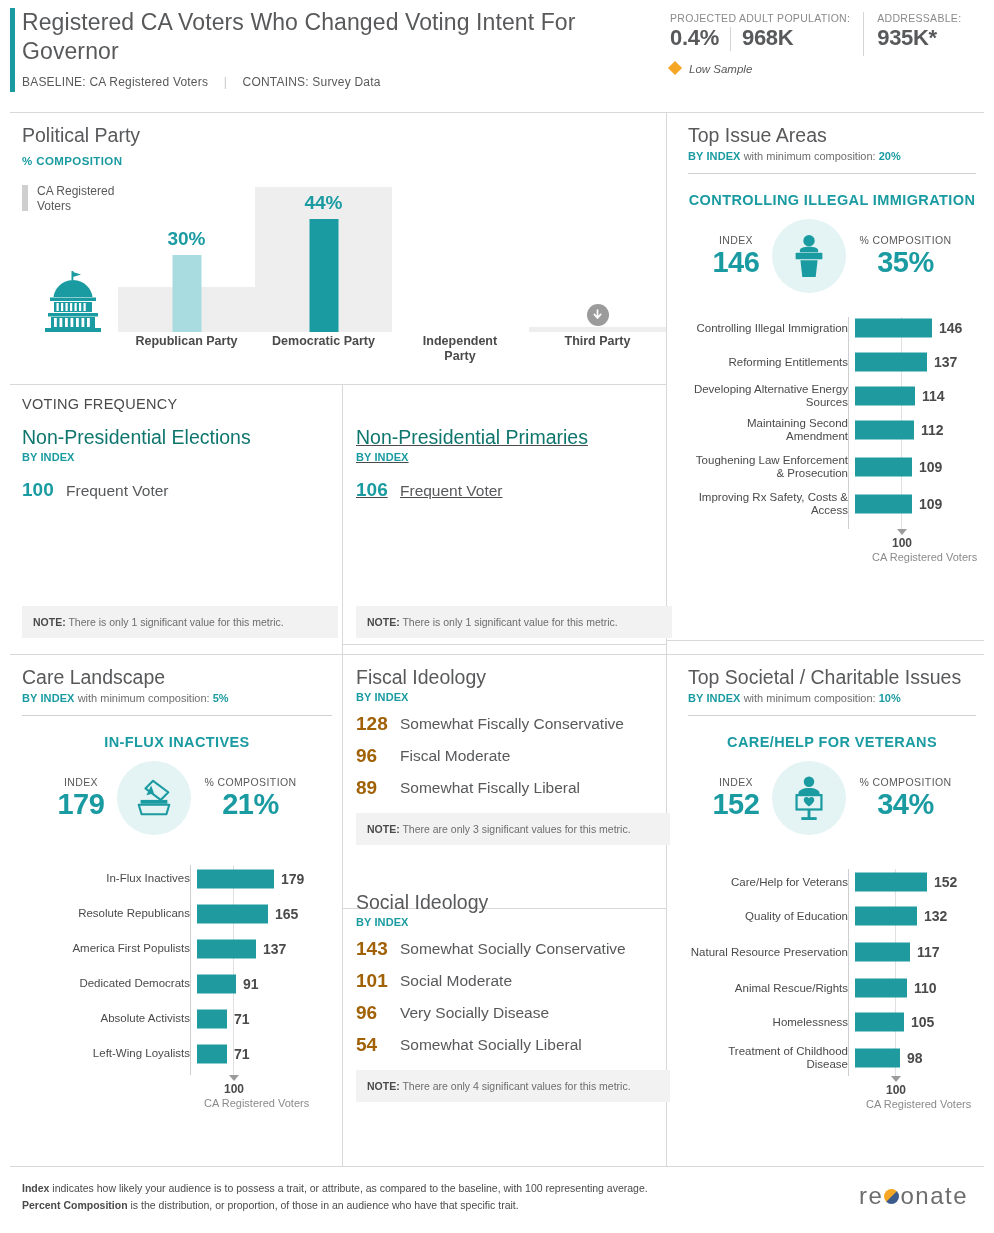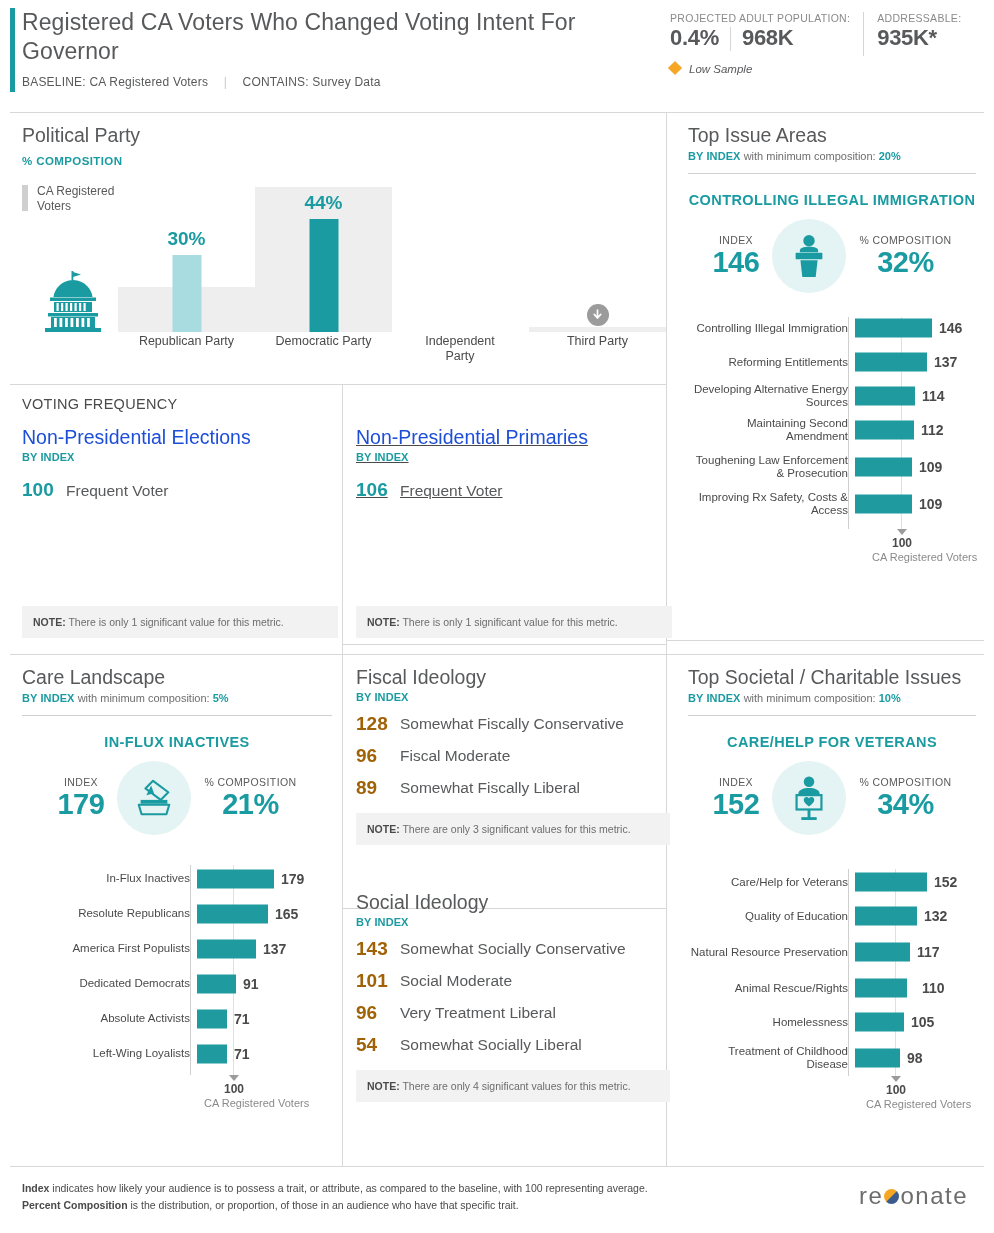--- a/index.html
+++ b/index.html
@@ -49,27 +49,27 @@
   .pp-icon{position:absolute;left:18px;bottom:32px;width:66px;height:62px;}
   .pp-plot{position:absolute;left:96px;bottom:32px;width:548px;height:155px;}
   .pp-col{position:absolute;bottom:0;width:137px;height:155px;}
   .pp-base{position:absolute;bottom:0;left:0;width:100%;background:#eeeeee;}
   .pp-bar{position:absolute;bottom:0;left:50%;transform:translateX(-50%);width:29px;}
   .pp-val{position:absolute;left:50%;transform:translateX(-50%);font-size:19px;font-weight:700;color:#1a9ba1;white-space:nowrap;}
   .pp-arrow{position:absolute;left:50%;transform:translateX(-50%);width:22px;height:22px;border-radius:50%;background:#9b9b9b;
             display:flex;align-items:center;justify-content:center;}
   .pp-arrow svg{display:block;}
   .pp-labels{position:absolute;left:96px;bottom:0;width:548px;height:30px;}
-  .pp-lab{position:absolute;width:137px;text-align:center;font-size:12.5px;font-weight:400;color:#4a4a4a;line-height:15px;top:0;}
+  .pp-lab{position:absolute;width:137px;text-align:center;font-size:12.5px;font-weight:700;color:#4a4a4a;line-height:15px;top:0;}
 
   
   #votefreq{position:absolute;left:22px;top:396px;width:640px;height:250px;}
   .vf-head{font-size:14.5px;font-weight:400;color:#4a4a4a;letter-spacing:.3px;}
   .vf-col{position:absolute;top:30px;width:300px;height:215px;}
-  .vf-title{font-size:19.5px;font-weight:400;color:#1d4ed8;}
+  .vf-title{font-size:19.5px;font-weight:400;color:#0f766e;}
   .vf-byidx{font-size:11px;font-weight:700;color:#1a9ba1;margin-top:2px;letter-spacing:.1px;}
   .vf-item{display:flex;align-items:baseline;margin-top:16px;}
   .vf-idx{font-size:19px;font-weight:700;color:#1a9ba1;width:44px;}
   .vf-name{font-size:15.5px;color:#58595b;font-weight:400;}
   .note{background:#f2f2f2;padding:9px 11px;font-size:10.5px;color:#6d6d6d;line-height:14px;}
   .note b{color:#4a4a4a;font-weight:700;}
 
   
   #voterland{position:absolute;left:22px;top:666px;width:310px;height:480px;}
   #ideology{position:absolute;left:356px;top:666px;width:308px;height:500px;}
@@ -286,21 +286,21 @@
     <div class="feat-circle">
       <svg viewBox="0 0 44 46" width="42" height="44">
         <circle cx="22" cy="7" r="6" fill="#1a9ba1"></circle>
         <path d="M12.5 17 C12.5 14.5 16 13.2 22 13.2 C28 13.2 31.5 14.5 31.5 17 L31.5 19 L12.5 19 Z" fill="#1a9ba1"></path>
         <rect x="8" y="19.5" width="28" height="7" rx="1" fill="#1a9ba1"></rect>
         <path d="M13 27.5 L31 27.5 L29 45 L15 45 Z" fill="#1a9ba1"></path>
       </svg>
     </div>
     <div class="feat-side">
       <div class="feat-cap">% COMPOSITION</div>
-      <div class="feat-num">32%</div>
+      <div class="feat-num">35%</div>
     </div>
   </div>
 
   <div class="hbar-chart" style="height:235px;">
     <div class="axis-line" style="left:160px;top:6px;height:212px;"></div>
     <div class="axis-100" style="left:213px;top:6px;height:212px;"></div>
 
     <div class="hbar-row">
       <div class="hbar-label" style="width:160px;">Controlling Illegal Immigration</div>
       <div class="hbar-track">
@@ -465,21 +465,21 @@
     <div class="id-item">
       <div class="id-num">143</div>
       <div class="id-name">Somewhat Socially Conservative</div>
     </div>
     <div class="id-item">
       <div class="id-num">101</div>
       <div class="id-name">Social Moderate</div>
     </div>
     <div class="id-item">
       <div class="id-num">96</div>
-      <div class="id-name">Very Treatment Liberal</div>
+      <div class="id-name">Very Socially Disease</div>
     </div>
     <div class="id-item">
       <div class="id-num">54</div>
       <div class="id-name">Somewhat Socially Liberal</div>
     </div>
     <div class="note" style="margin-top:14px;width:292px;">
       <b>NOTE:</b>
       <span>There are only 4 significant values for this metric.</span>
     </div>
   </div>
@@ -539,21 +539,21 @@
       <div class="hbar-label" style="width:160px;">Natural Resource Preservation</div>
       <div class="hbar-track" style="height:38px;">
         <div class="hbar-fill" style="width:55px;"></div>
         <div class="hbar-val" style="left:62px;">117</div>
       </div>
     </div>
     <div class="hbar-row">
       <div class="hbar-label" style="width:160px;">Animal Rescue/Rights</div>
       <div class="hbar-track">
         <div class="hbar-fill" style="width:52px;"></div>
-        <div class="hbar-val" style="left:59px;margin-left:8px;">110</div>
+        <div class="hbar-val" style="left:59px;">110</div>
       </div>
     </div>
     <div class="hbar-row">
       <div class="hbar-label" style="width:160px;">Homelessness</div>
       <div class="hbar-track">
         <div class="hbar-fill" style="width:49px;"></div>
         <div class="hbar-val" style="left:56px;">105</div>
       </div>
     </div>
     <div class="hbar-row" style="height:38px;">

